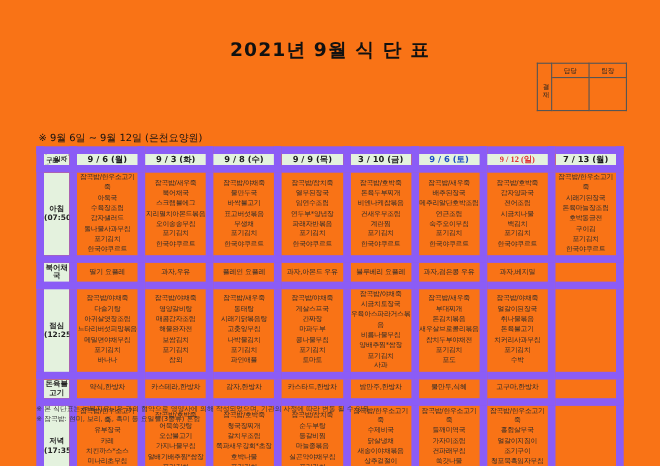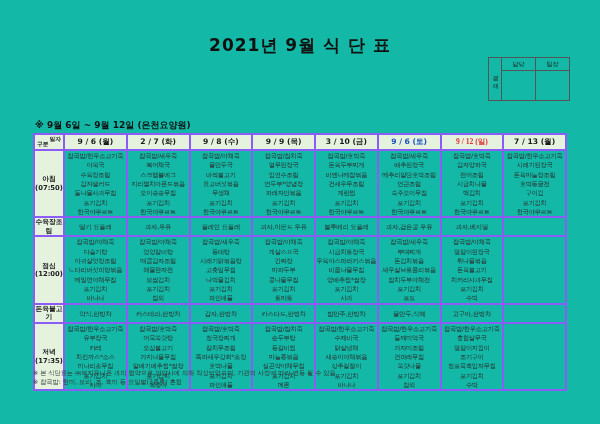--- a/index.html
+++ b/index.html
@@ -1,36 +1,36 @@
 <!DOCTYPE html>
 <html><head>
 <meta charset="utf-8">
 <style>
   * { margin:0; padding:0; box-sizing:border-box; }
   html,body { width:600px; height:424px; background:#ffffff; }
   body { font-family:"DejaVu Sans", sans-serif; color:#1f1f1f; position:relative; overflow:hidden; }
 
-  .page { position:absolute; inset:0; background:#14b8a6; }
+  .page { position:absolute; inset:0; background:#f97316; }
 
   .title { position:absolute; top:34px; left:0; width:100%; text-align:center;
            font-size:17px; font-weight:bold; letter-spacing:1px; color:#111; }
 
   
   .approval { position:absolute; top:57px; right:30px; border-collapse:collapse; }
   .approval td { border:1px solid #555; font-size:6px; text-align:center; vertical-align:middle; color:#222; }
   .approval .stamp { width:13px; height:43px; writing-mode:vertical-rl; text-orientation:upright; letter-spacing:2px; }
   .approval .hdr { width:34px; height:13px; }
   .approval .blank { height:30px; }
 
-  .subtitle { position:absolute; top:119px; left:35px; font-size:9px; font-weight:bold; color:#111; }
+  .subtitle { position:absolute; top:119px; left:35px; font-size:9px; font-weight:normal; color:#111; }
 
   
   .menu-table { position:absolute; top:133px; left:33px; width:534px;
                 border-collapse:collapse; table-layout:fixed; }
-  .menu-table th, .menu-table td { border:2px solid #8b5cf6; text-align:center; vertical-align:middle;
+  .menu-table th, .menu-table td { border:7px solid #8b5cf6; text-align:center; vertical-align:middle;
                 padding:0; overflow:hidden; }
   .green { background:#e4f2de; }
   .corner { width:30px; height:16px; position:relative;
             background:linear-gradient(to bottom right, #e4f2de 49.2%, #777 49.2%, #777 50.8%, #e4f2de 50.8%); }
   .corner .c-top { position:absolute; top:0px; right:2px; font-size:5.8px; font-weight:bold; }
   .corner .c-bottom { position:absolute; bottom:0px; left:2px; font-size:5.8px; font-weight:bold; }
   .date-cell { font-size:7.6px; font-weight:bold; height:16px; letter-spacing:0px; }
   .row-label { font-size:6.8px; font-weight:bold; white-space:pre-line; line-height:8.5px; color:#222; }
   .menu-cell { font-size:6.2px; line-height:9.35px; white-space:pre-line; color:#2a2a2a; letter-spacing:-0.2px; }
   .row-breakfast td, .row-lunch td, .row-dinner td { height:66px; }
@@ -62,21 +62,21 @@
   <div class="subtitle">※ 9월 6일 ~ 9월 12일 (은천요양원)</div>
 
   <table class="menu-table">
     <thead>
       <tr>
         <th class="corner">
           <span class="c-top">일자</span>
           <span class="c-bottom">구분</span>
         </th>
       <th class="date-cell green" style="color: rgb(26, 26, 26);">9 / 6 (월)</th>
-          <th class="date-cell green" style="color: rgb(26, 26, 26);">2 / 7 (화)</th>
+          <th class="date-cell green" style="color: rgb(26, 26, 26);">9 / 3 (화)</th>
           <th class="date-cell green" style="color: rgb(26, 26, 26);">9 / 8 (수)</th>
           <th class="date-cell green" style="color: rgb(26, 26, 26);">9 / 9 (목)</th>
           <th class="date-cell green" style="color: rgb(26, 26, 26);">3 / 10 (금)</th>
           <th class="date-cell green" style="color: rgb(29, 79, 192);">9 / 6 (토)</th>
           <th class="date-cell green" style="color: rgb(224, 49, 49); font-family: Liberation Serif, serif;">9 / 12 (일)</th>
           <th class="date-cell green" style="color: rgb(26, 26, 26);">7 / 13 (월)</th>
         </tr>
     </thead>
     <tbody>
         <tr class="row-breakfast">
@@ -133,33 +133,33 @@
 한국야쿠르트</td>
           <td class="menu-cell">잡곡밥/한우소고기죽
 시래기된장국
 돈육마늘장조림
 호박동글전
 구이김
 포기김치
 한국야쿠르트</td>
         </tr>
         <tr class="row-am_snack">
-          <th class="row-label green">수육장조림</th>
+          <th class="row-label green">북어채국</th>
           <td class="menu-cell">딸기 요플레</td>
           <td class="menu-cell">과자,우유</td>
           <td class="menu-cell">플레인 요플레</td>
           <td class="menu-cell">과자,아몬드 우유</td>
           <td class="menu-cell">블루베리 요플레</td>
           <td class="menu-cell">과자,검은콩 우유</td>
           <td class="menu-cell">과자,베지밀</td>
           <td class="menu-cell"></td>
         </tr>
         <tr class="row-lunch">
           <th class="row-label green">점심
-(12:00)</th>
+(12:25)</th>
           <td class="menu-cell">잡곡밥/야채죽
 다슬기탕
 아귀살엿장조림
 느타리버섯피망볶음
 메밀면야채무침
 포기김치
 바나나</td>
           <td class="menu-cell">잡곡밥/야채죽
 영양갈비탕
 매콤감자조림

